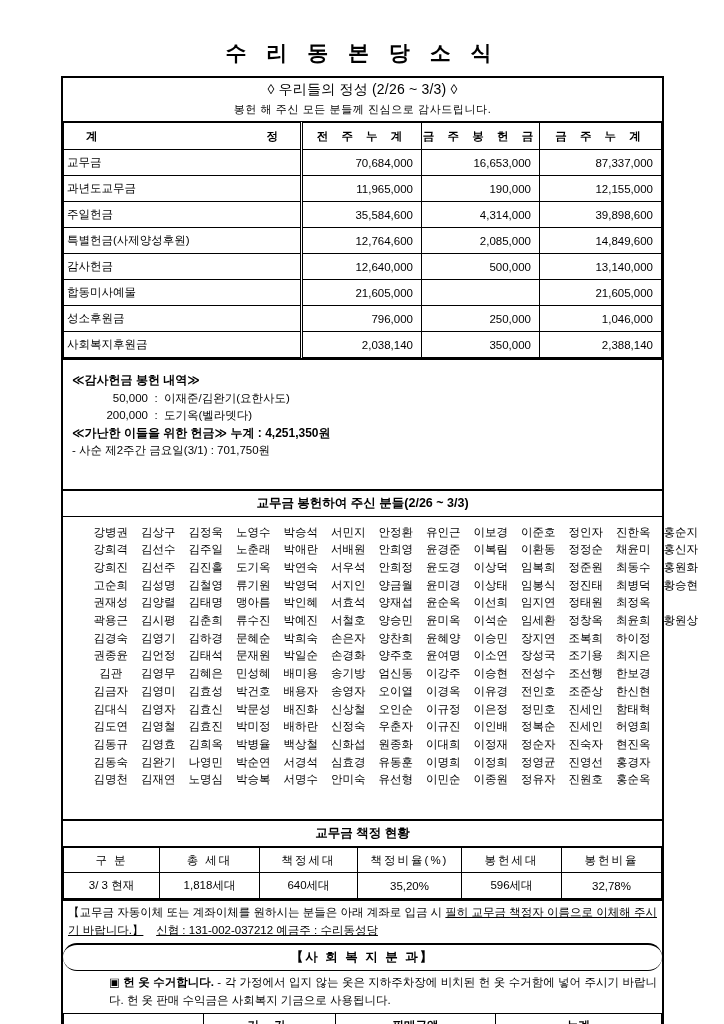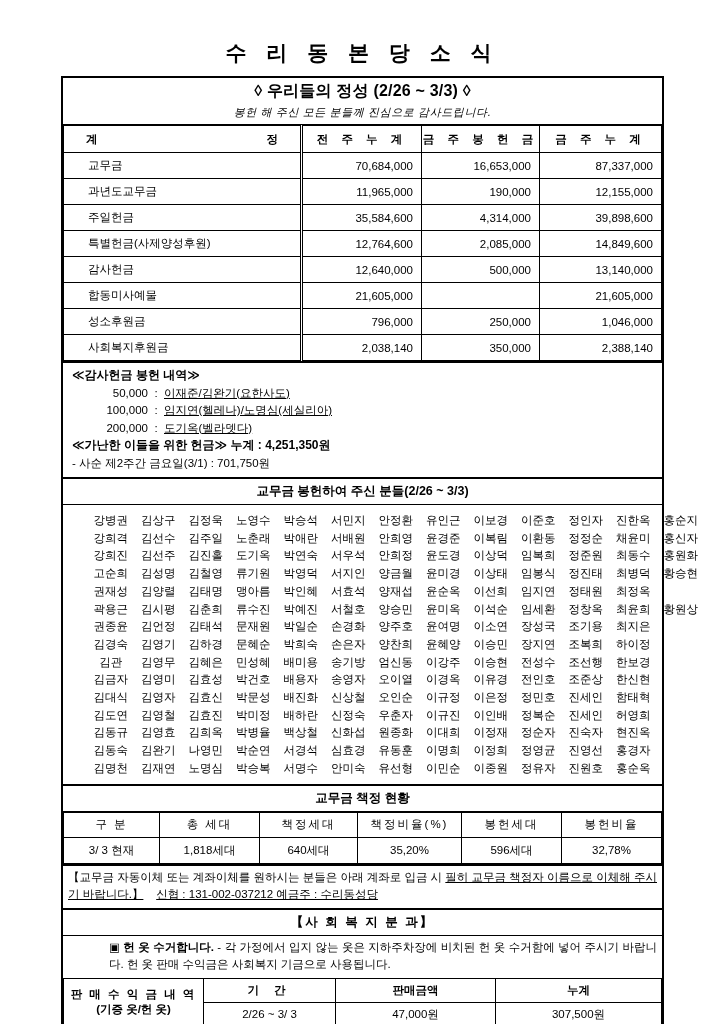--- a/index.html
+++ b/index.html
@@ -31,51 +31,52 @@
   
   table{border-collapse:collapse;width:100%;table-layout:fixed;}
   td,th{border:1px solid #000;padding:0;font-weight:normal;}
 
   
   .banner{
     text-align:center;
     border-bottom:1px solid #000;
     padding:3px 0 4px 0;
   }
-  .banner .b1{font-size:16px;font-weight:bold;letter-spacing:0.2px;}
-  .banner .b2{font-size:11px;letter-spacing:0.6px;padding-top:3px;font-style:italic;}
+  .banner .b1{font-size:14px;font-weight:normal;letter-spacing:0.2px;}
+  .banner .b2{font-size:11px;letter-spacing:0.6px;padding-top:3px;}
 
   
   .offer{border-top:1px solid #000;}
   .offer td{height:25px;font-size:11.5px;}
   .offer .hd{text-align:center;font-weight:bold;letter-spacing:5px;height:26px;}
   .offer .hd.acct{letter-spacing:0;}
   .offer .acct-inner{display:flex;justify-content:space-between;padding:0 22px;}
-  .offer .name{padding-left:24px;text-align:left;}
+  .offer .name{padding-left:3px;text-align:left;}
   .offer .num{padding-right:8px;text-align:right;}
   .col-thick{border-left:3px double #000;}
 
   
   .detail{
     border-top:2px solid #000;
-    padding:4px 0 5px 9px;
+    padding:12px 0 5px 9px;
     font-size:11.5px;
     line-height:17.5px;
   }
   .detail .hd{font-weight:bold;font-size:12px;}
-  .detail .row{padding-left:14px;text-decoration:underline;}
+  .detail .row{padding-left:14px;}
   .detail .amt{display:inline-block;width:62px;text-align:right;}
   .detail .sep{display:inline-block;width:16px;text-align:center;}
 
   
   .sec-title{
     border-top:2px solid #000;
     border-bottom:1px solid #000;
     text-align:center;font-weight:bold;font-size:12.5px;
     padding:4px 0 4px 0;
+    margin-top:24px;
   }
   .names{padding:7px 0 6px 0;}
   .names .nrow{
     display:flex;
     font-size:11.5px;
     line-height:17.7px;
     padding-left:24px;
   }
   .names .cell{width:47.5px;text-align:center;flex:0 0 auto;}
 
@@ -92,20 +93,21 @@
     text-align:justify;
   }
   .notice u{text-decoration:underline;}
 
   
   .welfare-title{
     border-top:2px solid #000;
     border-bottom:1px solid #000;
     text-align:center;font-weight:bold;font-size:12.5px;letter-spacing:2px;
     padding:4px 0;
+    border-radius:14px;
   }
   .welfare-body{
     font-size:11.5px;line-height:17.5px;
     padding:3px 5px 4px 5px;text-align:justify;margin-left:41px;
   }
   .welfare-body b{font-weight:bold;}
 
   .sales{border-top:1px solid #000;}
   .sales td{text-align:center;font-size:11.5px;height:23px;}
   .sales .lab{font-weight:bold;letter-spacing:2px;}
@@ -198,23 +200,20 @@
       </tr>
     </tbody>
       </table>
 
     <div class="detail">
       <div class="hd">≪감사헌금 봉헌 내역≫</div>
       <div class="row">
         <span class="amt">50,000</span><span class="sep">:</span><span>이재준/김완기(요한사도)</span>
       </div>
       <div class="row">
-        <span class="amt">100,000</span><span class="sep">:</span><span>임지연(헬레나)/노명심(세실리아)</span>
-      </div>
-      <div class="row">
         <span class="amt">200,000</span><span class="sep">:</span><span>도기옥(벨라뎃다)</span>
       </div>
       <div class="hd">≪가난한 이들을 위한 헌금≫ 누계 : 4,251,350원</div>
       <div>- 사순 제2주간 금요일(3/1) : 701,750원</div>
     </div>
 
     <div class="sec-title">교무금 봉헌하여 주신 분들(2/26 ~ 3/3)</div>
     <div class="names" id="donors-grid">
         <div class="nrow">
           <span class="cell">강병권</span>
@@ -300,47 +299,47 @@
           <span class="cell">서철호</span>
           <span class="cell">양승민</span>
           <span class="cell">윤미옥</span>
           <span class="cell">이석순</span>
           <span class="cell">임세환</span>
           <span class="cell">정창옥</span>
           <span class="cell">최윤희</span>
           <span class="cell">황원상</span>
         </div>
         <div class="nrow">
+          <span class="cell">김경숙</span>
+          <span class="cell">김영기</span>
+          <span class="cell">김하경</span>
+          <span class="cell">문혜순</span>
+          <span class="cell">박희숙</span>
+          <span class="cell">손은자</span>
+          <span class="cell">양찬희</span>
+          <span class="cell">윤혜양</span>
+          <span class="cell">이승민</span>
+          <span class="cell">장지연</span>
+          <span class="cell">조복희</span>
+          <span class="cell">하이정</span>
+          <span class="cell"></span>
+        </div>
+        <div class="nrow">
           <span class="cell">권종윤</span>
           <span class="cell">김언정</span>
           <span class="cell">김태석</span>
           <span class="cell">문재원</span>
           <span class="cell">박일순</span>
           <span class="cell">손경화</span>
           <span class="cell">양주호</span>
           <span class="cell">윤여명</span>
           <span class="cell">이소연</span>
           <span class="cell">장성국</span>
           <span class="cell">조기용</span>
           <span class="cell">최지은</span>
-          <span class="cell"></span>
-        </div>
-        <div class="nrow">
-          <span class="cell">김경숙</span>
-          <span class="cell">김영기</span>
-          <span class="cell">김하경</span>
-          <span class="cell">문혜순</span>
-          <span class="cell">박희숙</span>
-          <span class="cell">손은자</span>
-          <span class="cell">양찬희</span>
-          <span class="cell">윤혜양</span>
-          <span class="cell">이승민</span>
-          <span class="cell">장지연</span>
-          <span class="cell">조복희</span>
-          <span class="cell">하이정</span>
           <span class="cell"></span>
         </div>
         <div class="nrow">
           <span class="cell">김관</span>
           <span class="cell">김영무</span>
           <span class="cell">김혜은</span>
           <span class="cell">민성혜</span>
           <span class="cell">배미용</span>
           <span class="cell">송기방</span>
           <span class="cell">엄신동</span>

